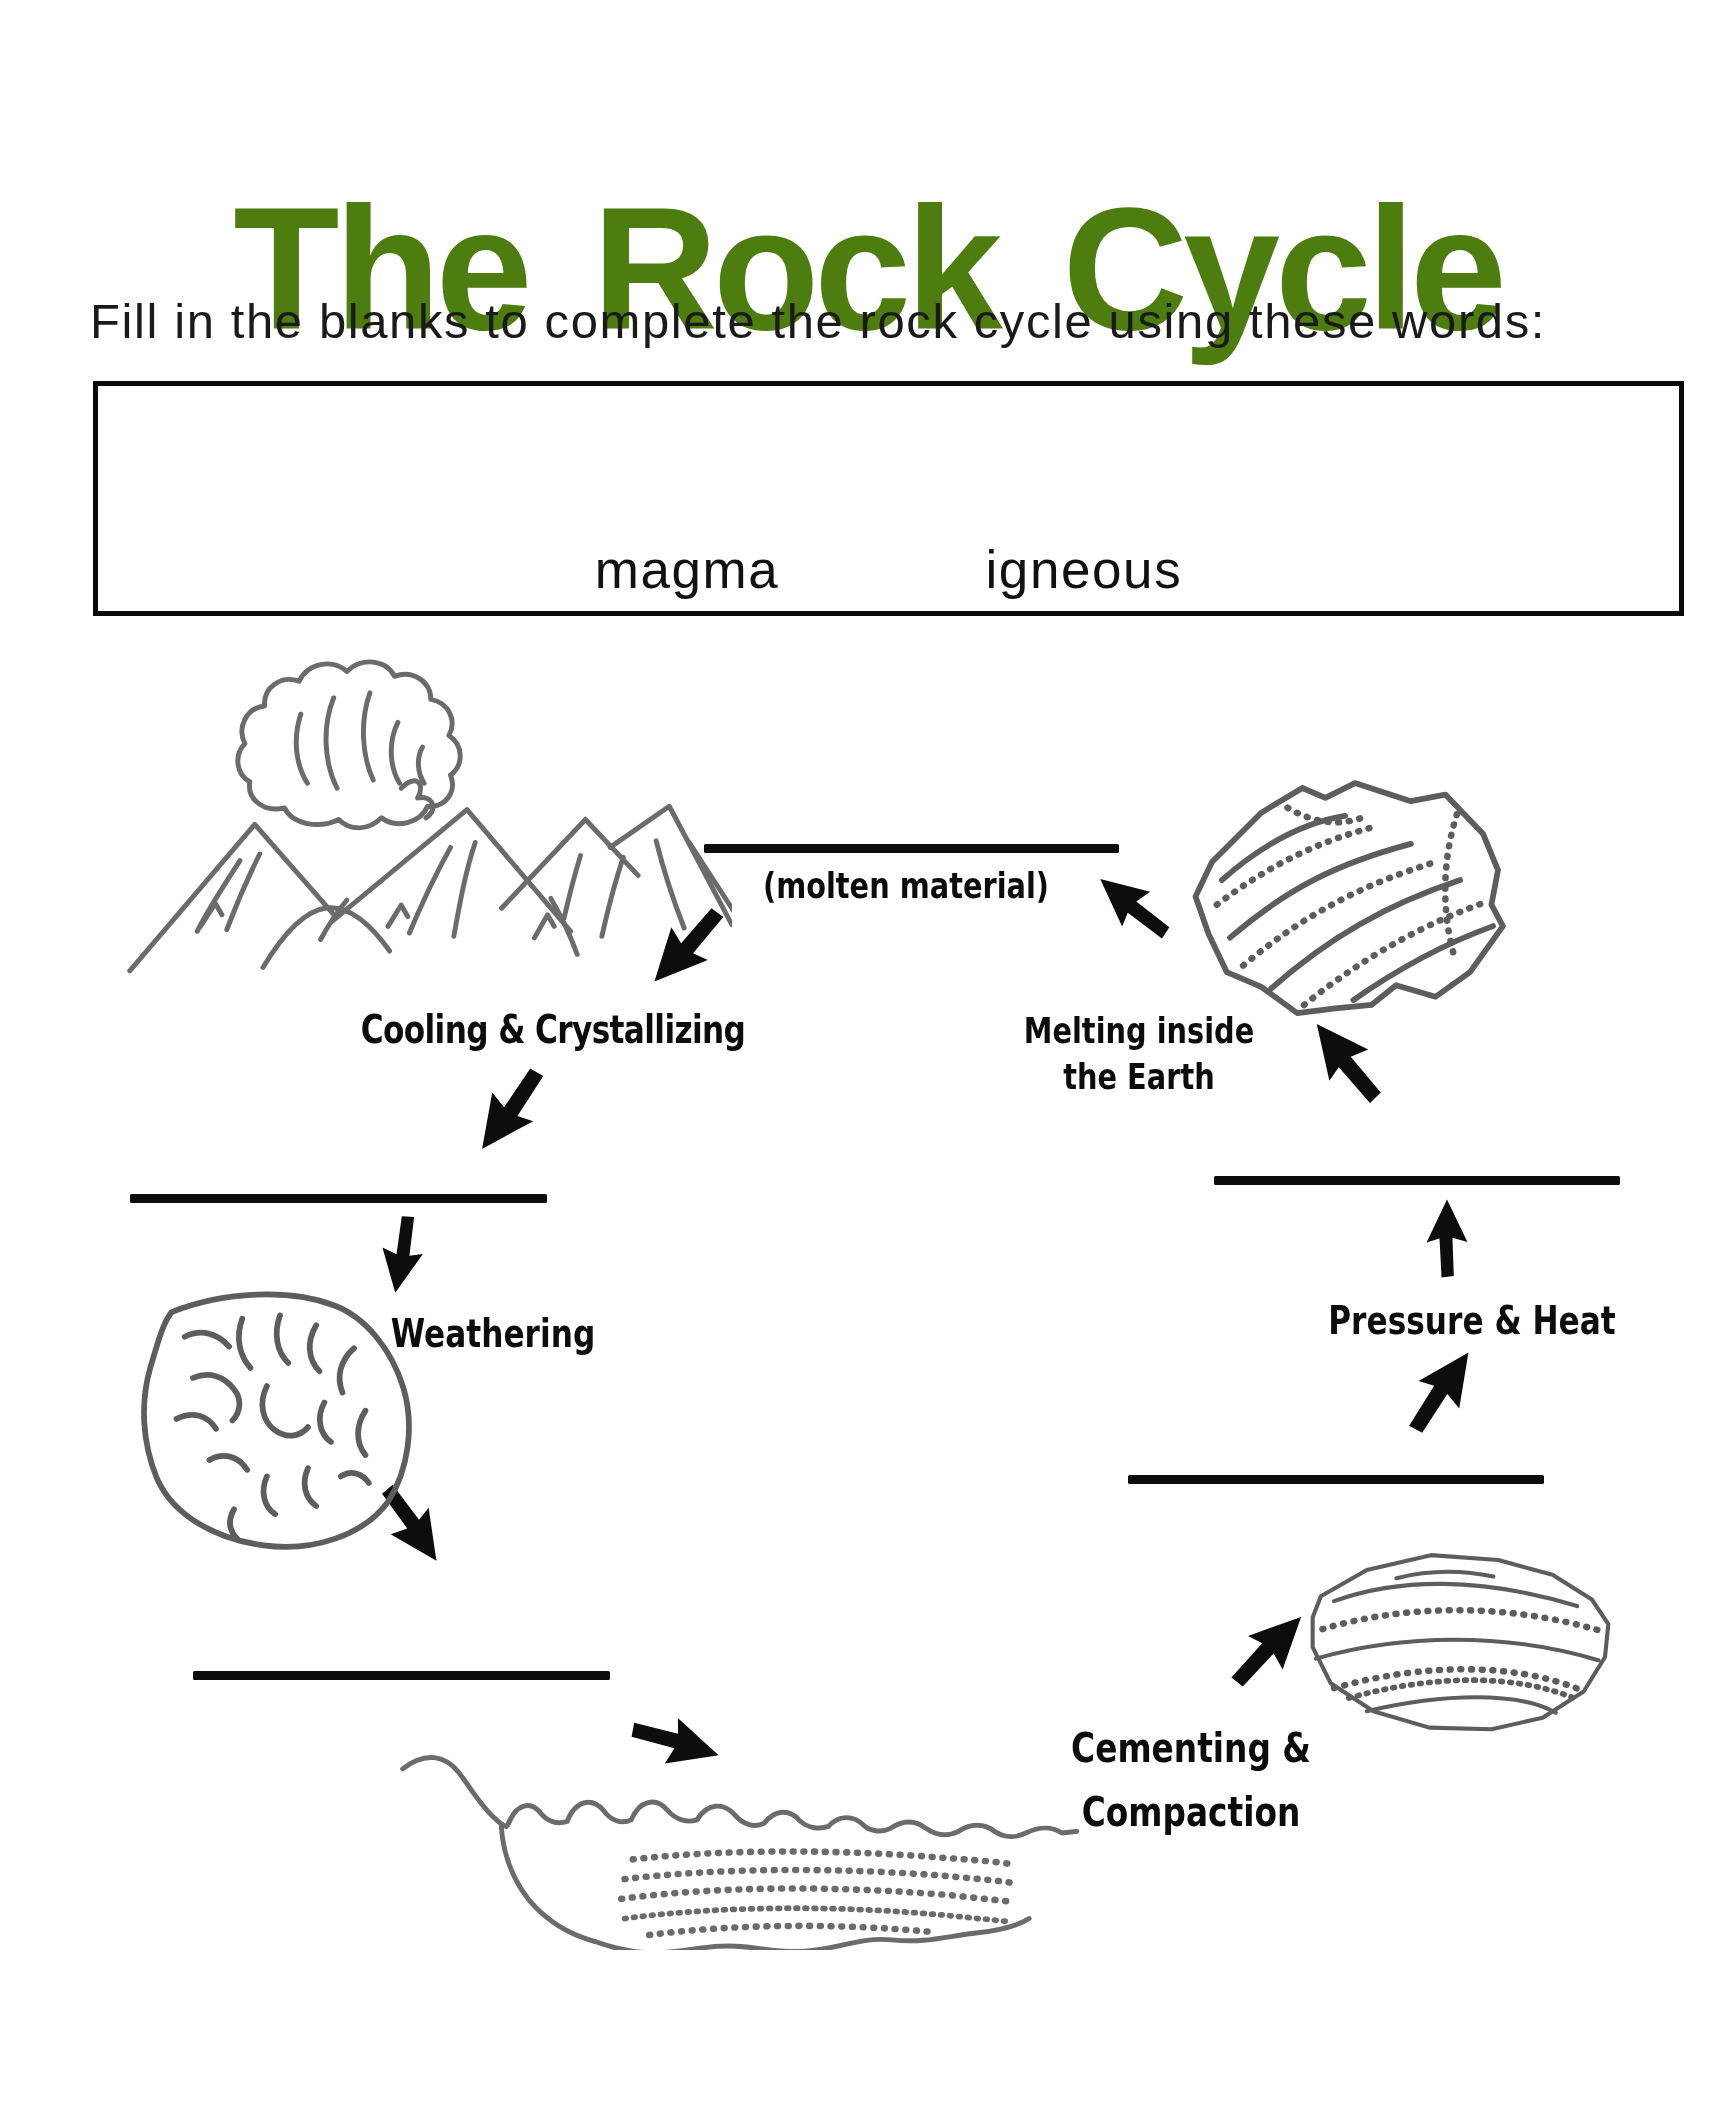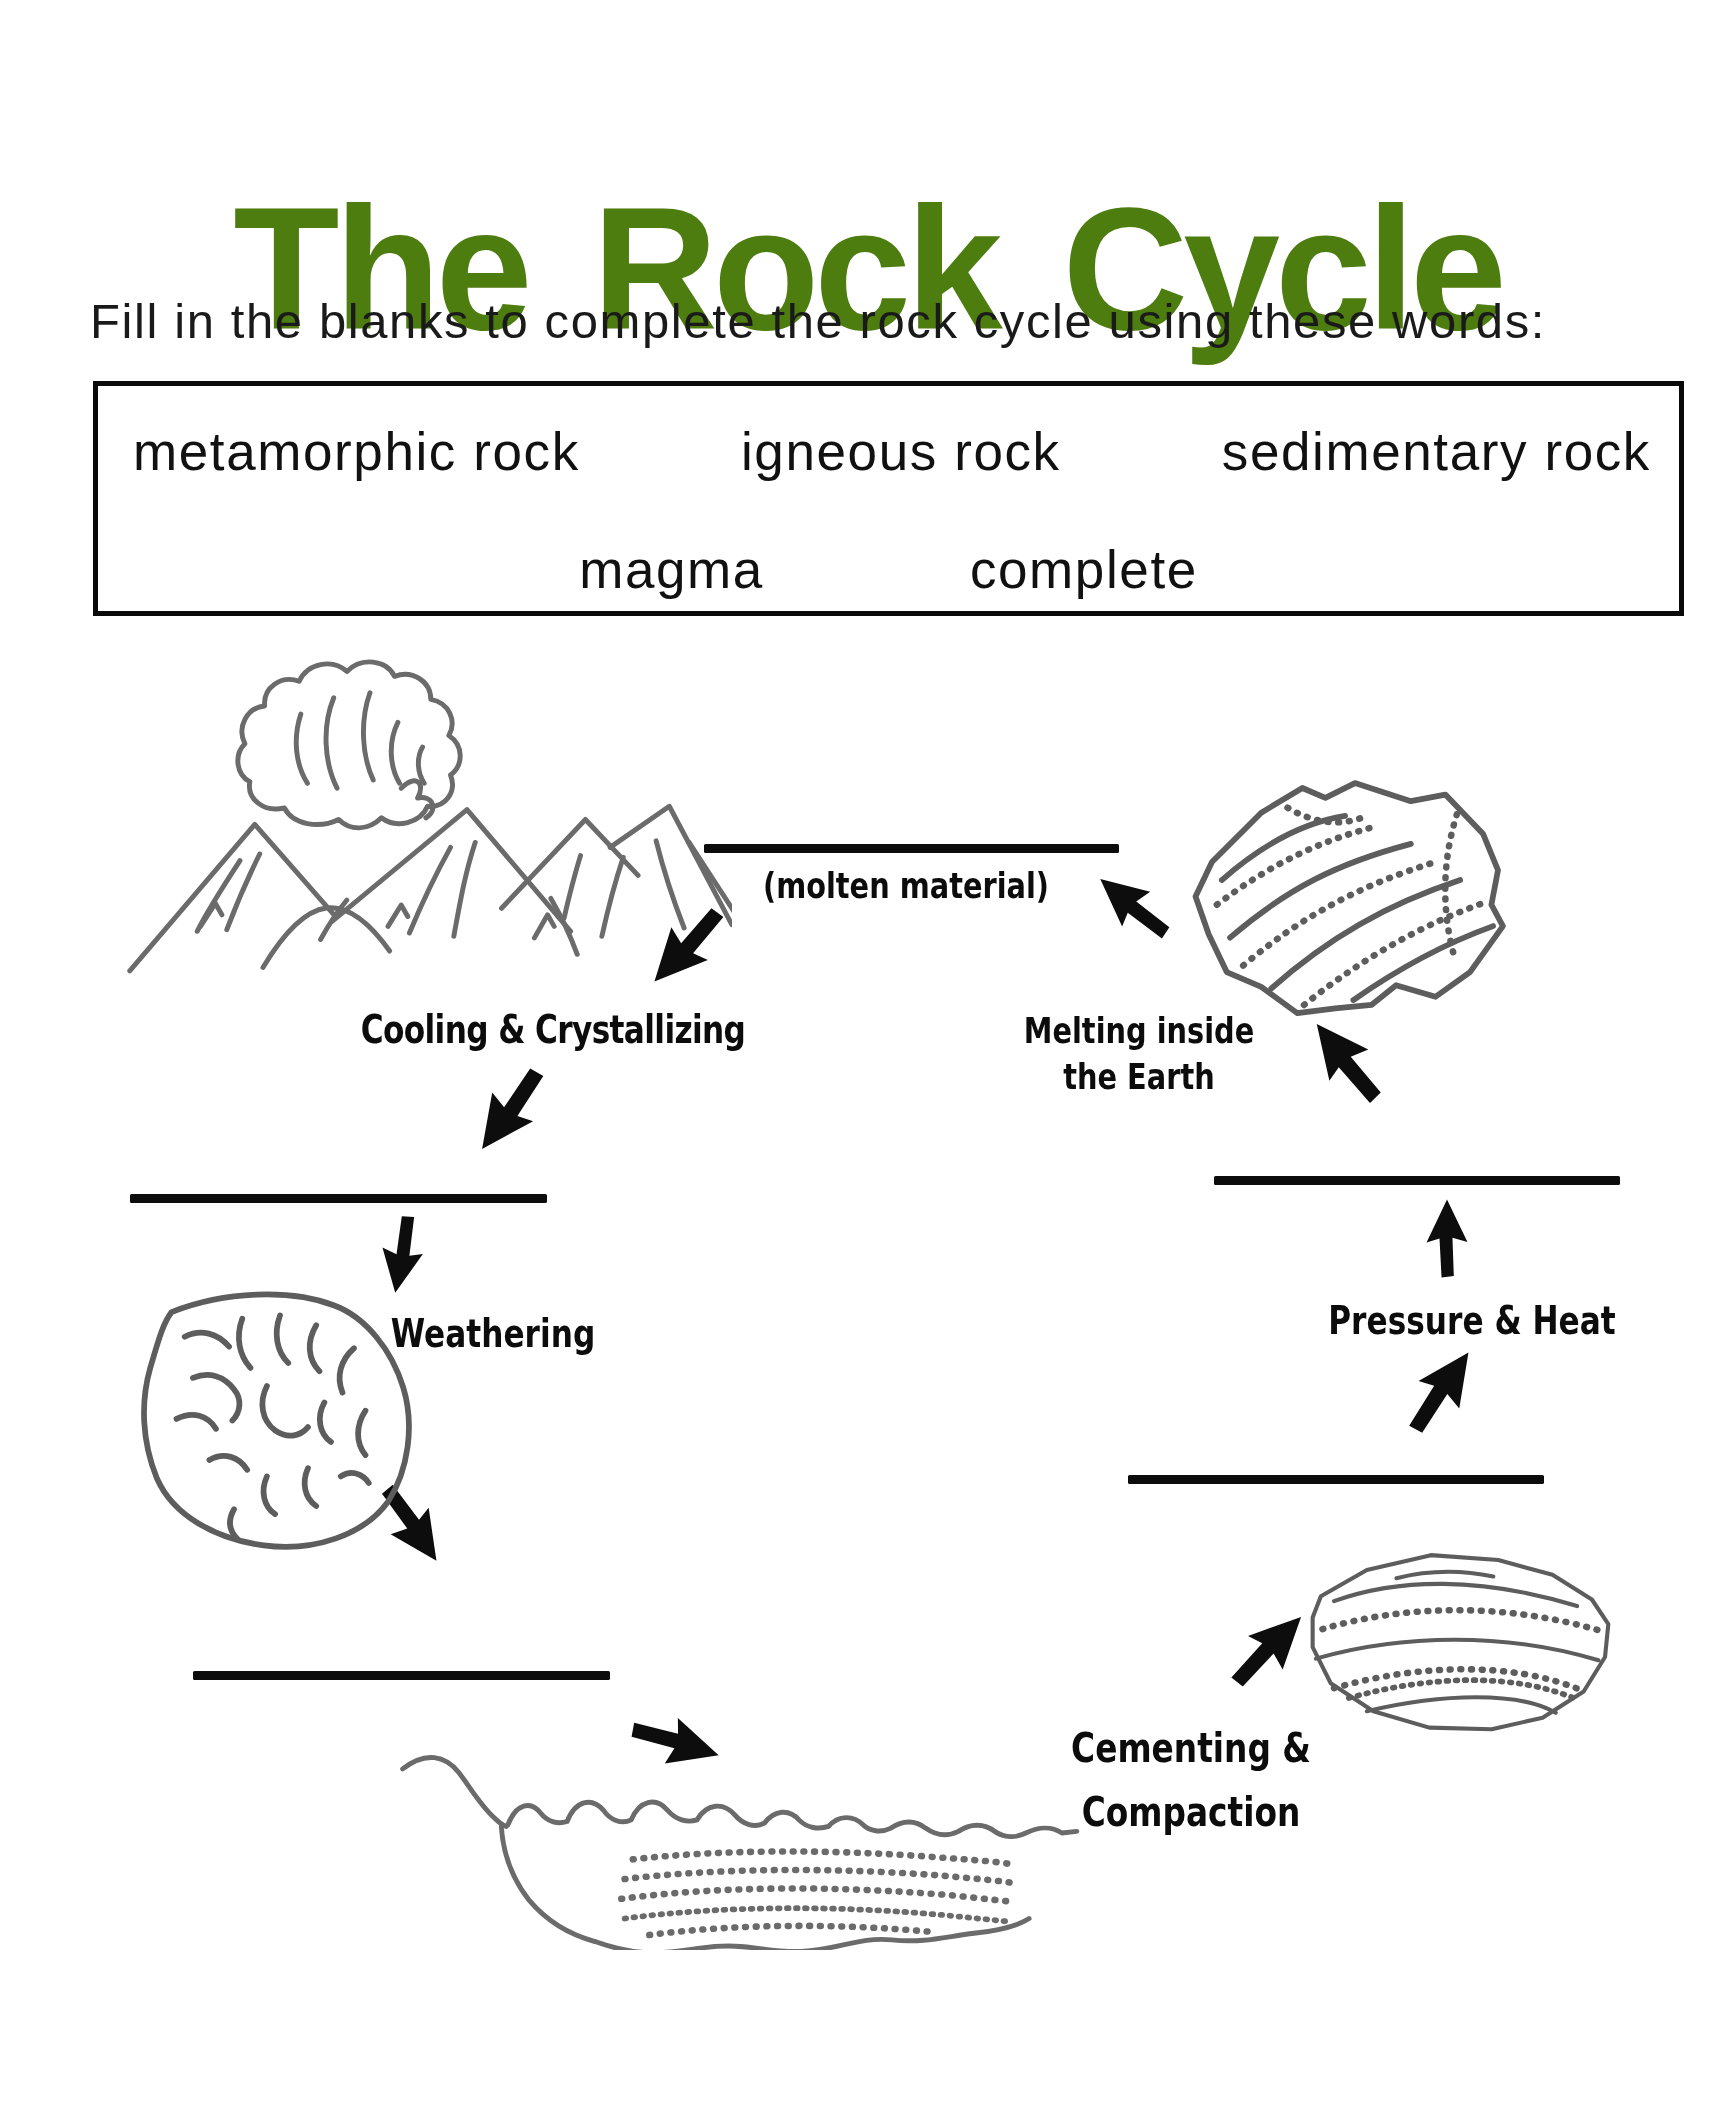--- a/index.html
+++ b/index.html
@@ -33,28 +33,23 @@
     <defs>
       <path id="arr" d="M3,25 L60,22 L54,3 L117,33 L55,63 L61,41 L5,43 Z"></path>
     </defs>
   </svg>
 
   <h1 class="title">The Rock Cycle</h1>
 
   <div class="instruction">Fill in the blanks to complete the rock cycle using these words:</div>
 
   <div class="wordbank">
-    <div class="wb-row1">
-      <span class="wb-word">metamorphic rock</span>
-      <span class="wb-word">igneous rock</span>
-      <span class="wb-word">sedimentary rock</span>
-    </div>
     <div class="wb-row2">
       <span class="wb-word">magma</span>
-      <span class="wb-word">complete</span>
+      <span class="wb-word">igneous</span>
     </div>
   </div>
 
   <div class="blank" style="left:704px;top:844px;width:415px;"></div>
   <div class="blank" style="left:130px;top:1194px;width:417px;"></div>
   <div class="blank" style="left:1214px;top:1176px;width:406px;"></div>
   <div class="blank" style="left:1128px;top:1475px;width:416px;"></div>
   <div class="blank" style="left:193px;top:1671px;width:417px;"></div>
 
   <div class="lbl" style="left:906px;top:865px;font-size:36px;">(molten material)</div>

